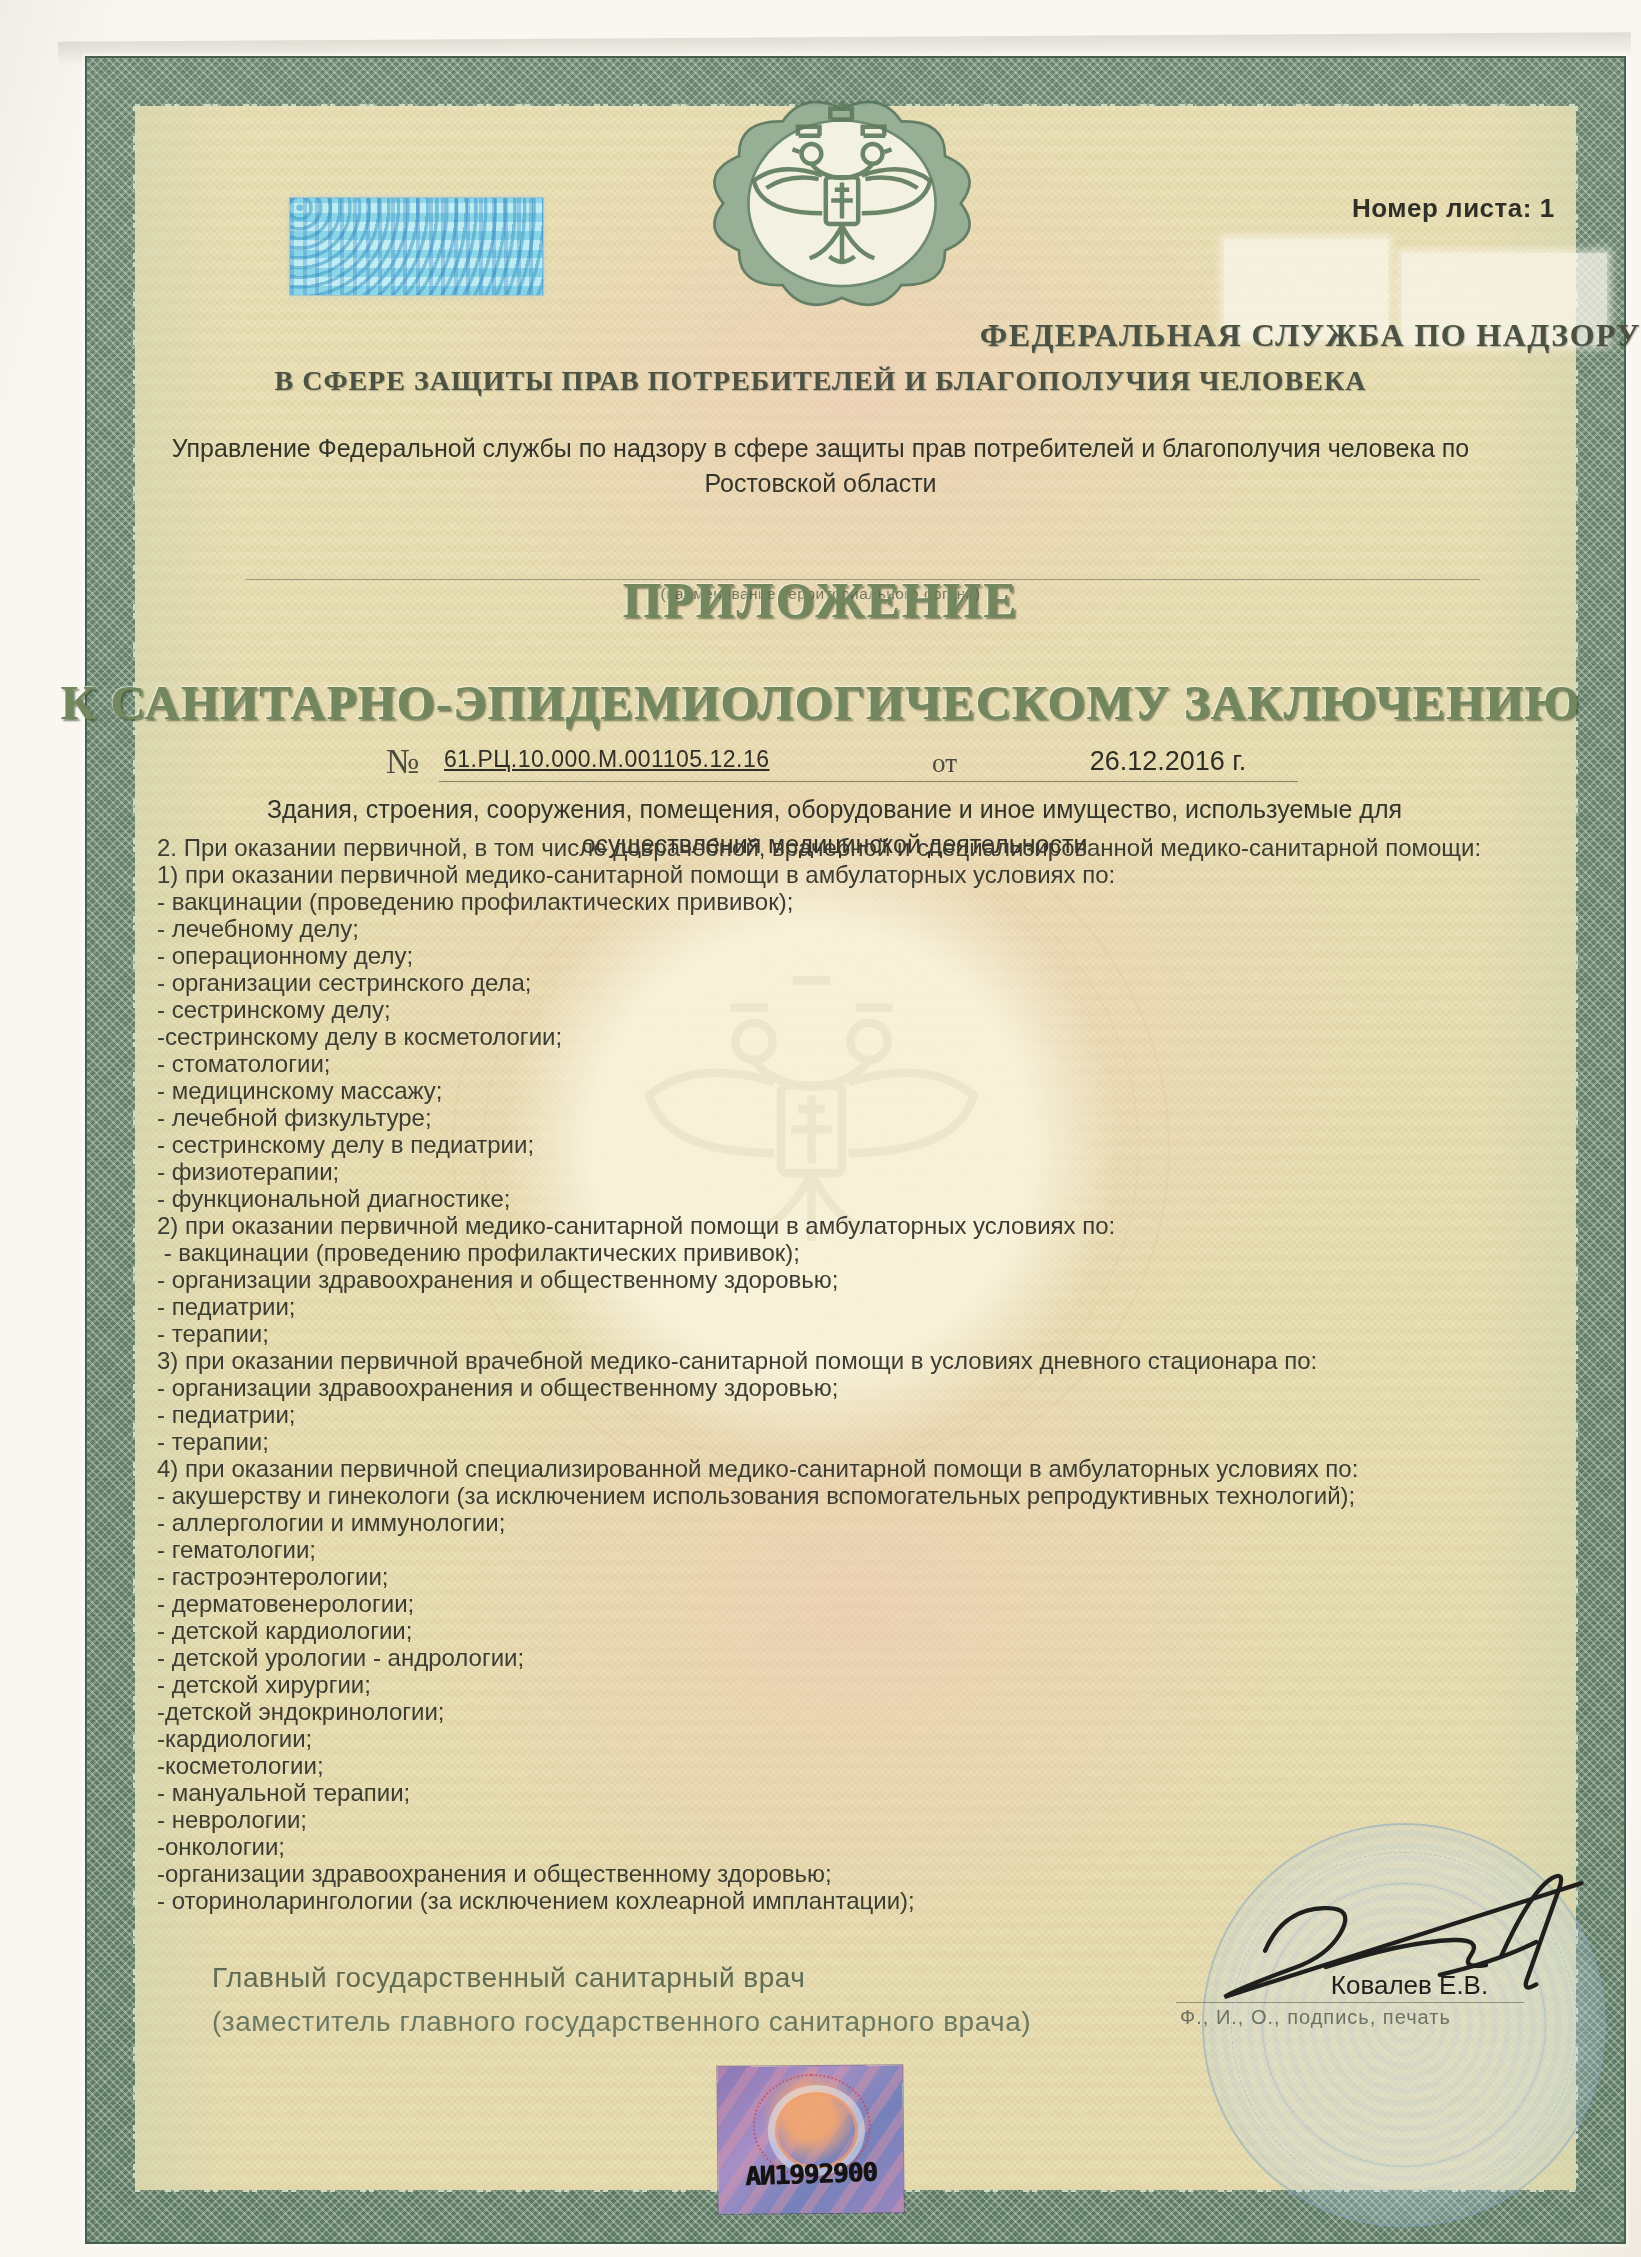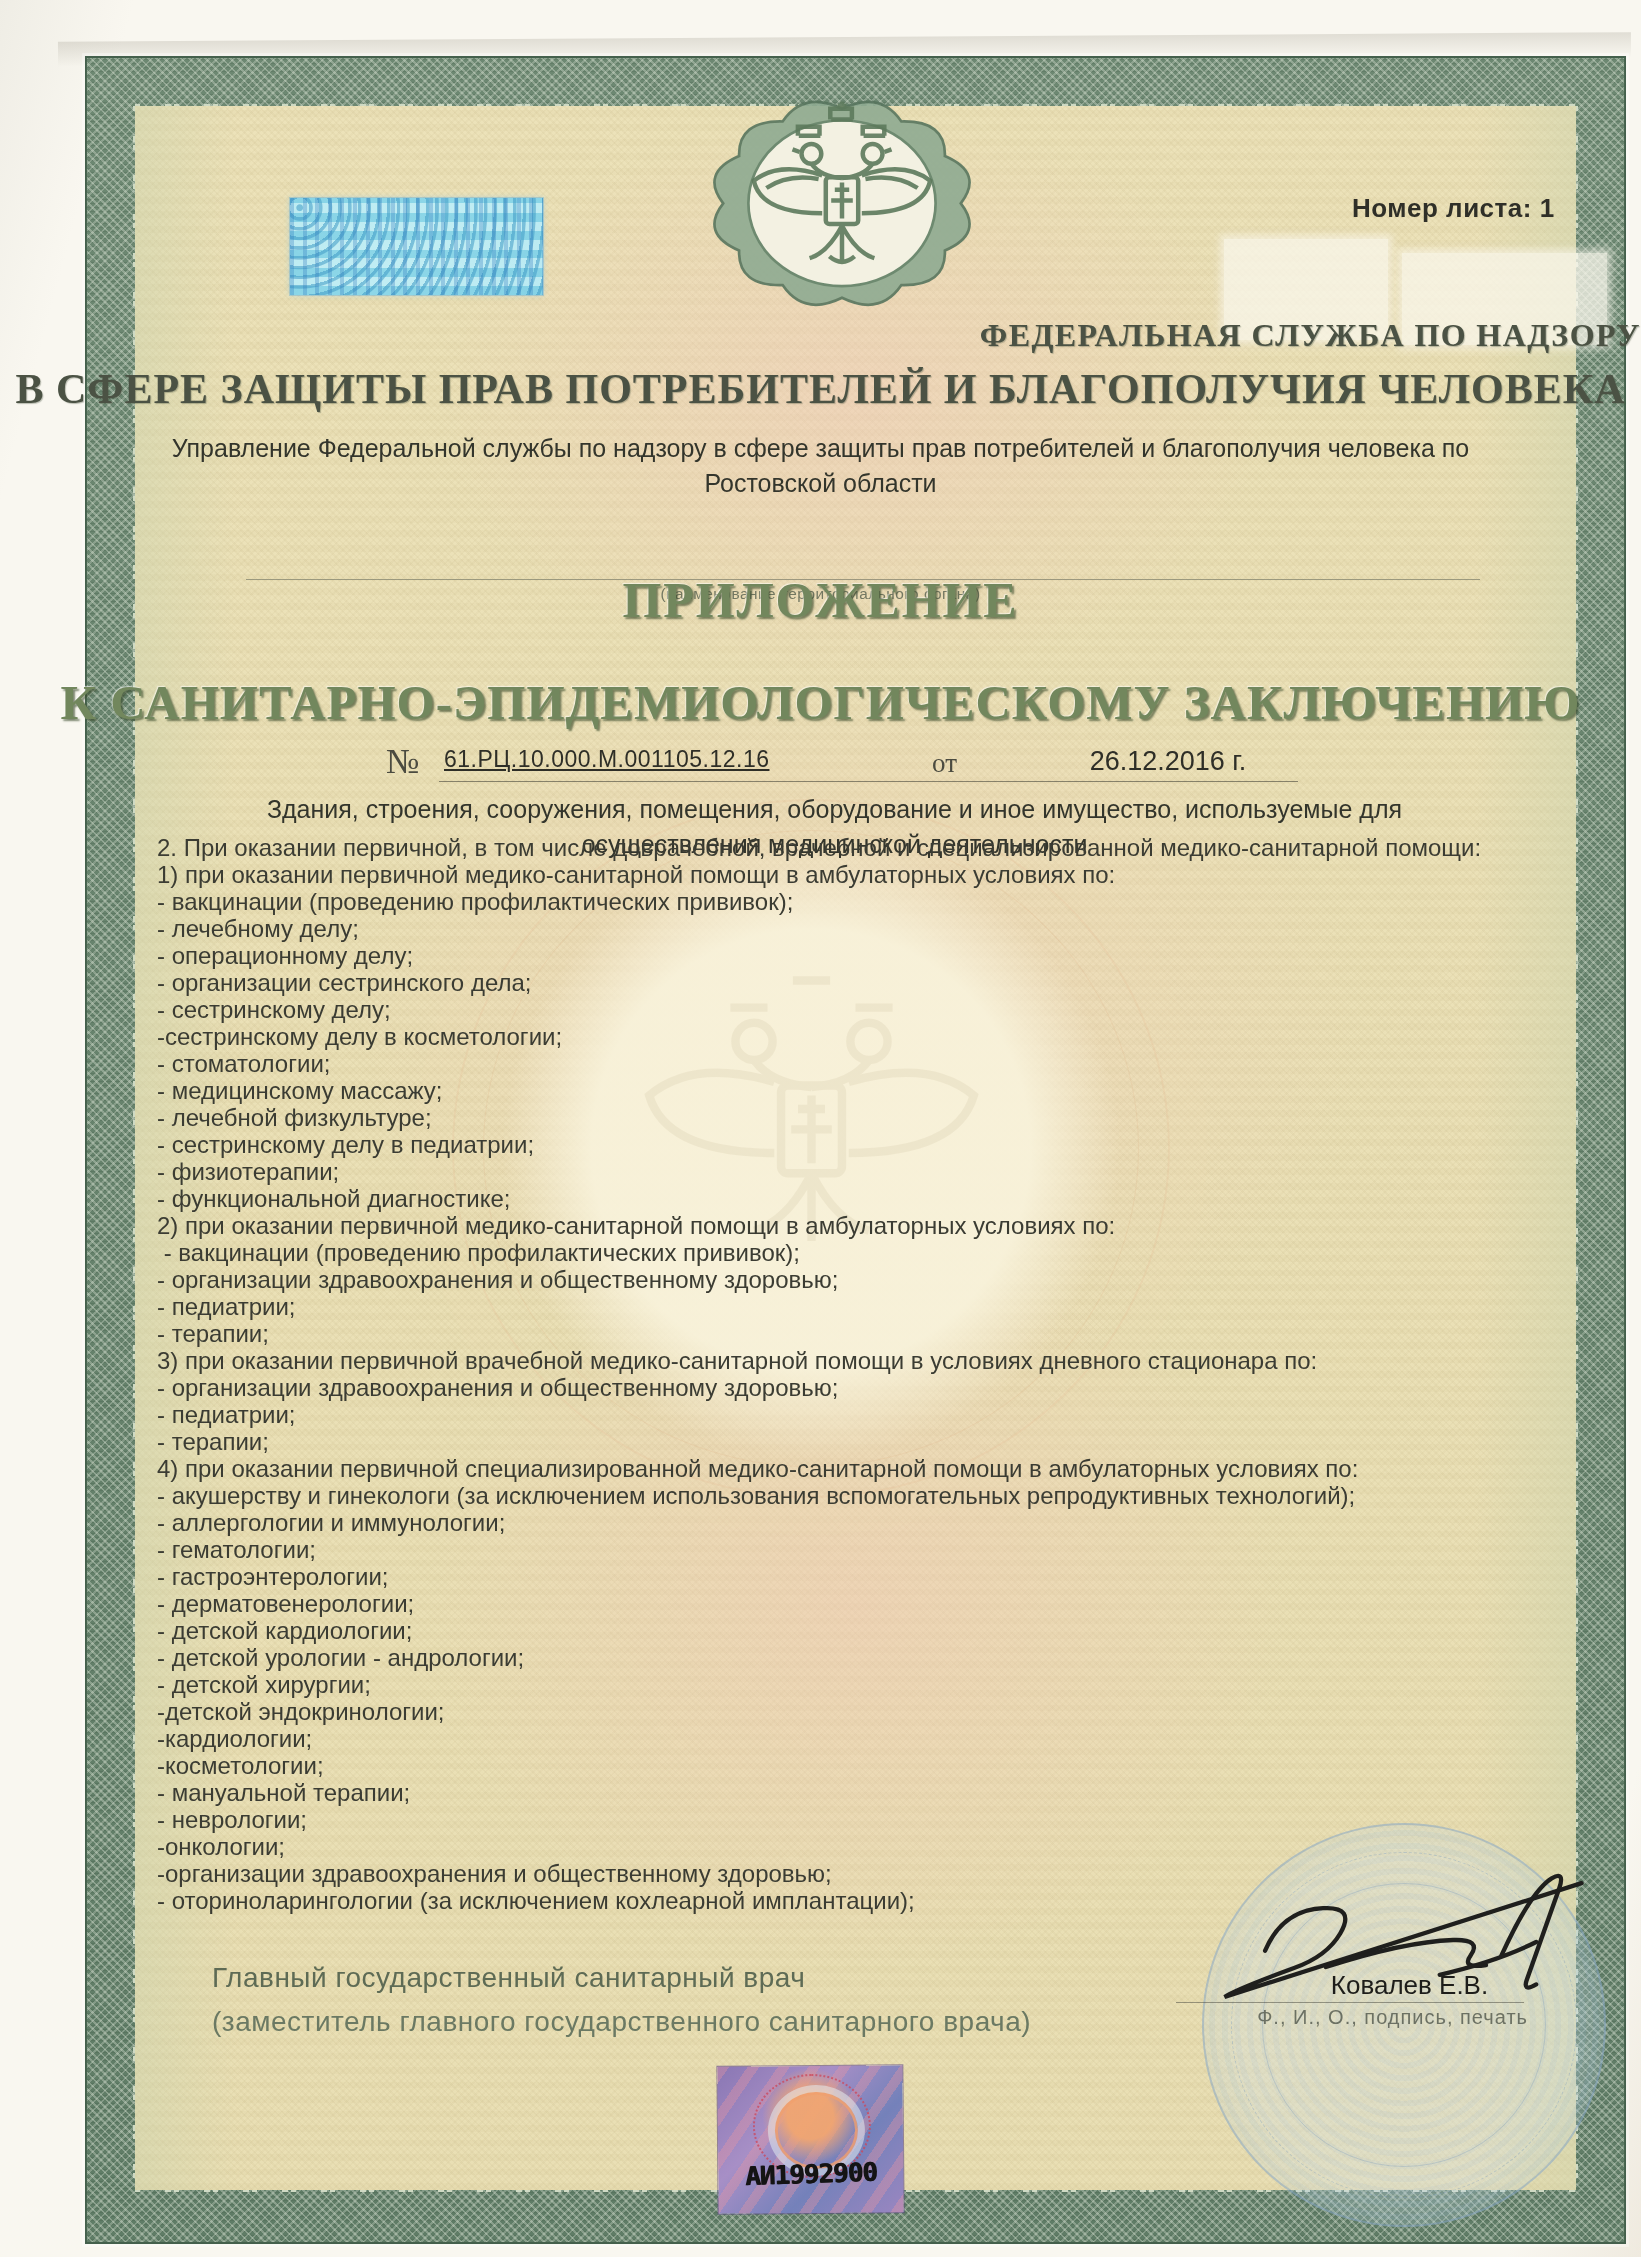--- a/index.html
+++ b/index.html
@@ -56,21 +56,21 @@
 
   
   .patch{background:rgba(250,247,236,.75);box-shadow:0 0 7.7px 3.9px rgba(250,247,236,.6);}
 
   .sheetnum{left:1352px;top:193px;width:241px;font-size:26px;font-weight:bold;
         color:#2f2f28;letter-spacing:0.5px;}
 
   
   .agency1{top:317px;font-family:"Liberation Serif",serif;font-weight:bold;font-size:32px;
         letter-spacing:1.4px;color:#4b5244;text-shadow:1px 1px 1px rgba(70,80,60,.35);text-align:right;}
-  .agency2{top:365px;font-family:"Liberation Serif",serif;font-weight:bold;font-size:42px;
+  .agency2{top:365px;font-family:"Liberation Serif",serif;font-weight:bold;font-size:28px;
         letter-spacing:1px;color:#4b5244;text-shadow:1px 1px 1px rgba(70,80,60,.35);}
   .terr{top:431px;font-size:25px;color:#33352c;line-height:35px;}
   .rule{left:246px;top:579px;width:1234px;border-top:1.9px solid rgba(95,100,85,.55);}
   .terr-cap{top:585px;font-size:15.4px;color:#5f6754;letter-spacing:0.5px;opacity:.85;}
 
   .title1{top:571px;font-family:"Liberation Serif",serif;font-weight:bold;font-size:50px;
         letter-spacing:1.9px;color:#72875d;
         text-shadow:1.9px 1.9px 1.9px rgba(58,76,44,.65),-1px -1px 1px rgba(255,255,255,.55);}
   .title2{top:674px;font-family:"Liberation Serif",serif;font-weight:bold;font-size:49px;
         letter-spacing:1px;color:#72875d;
@@ -273,21 +273,21 @@
       <path d="M118 112 q80 -26 132 -28 q30 -1 18 16 q-10 14 16 10"></path>
       <path d="M300 100 q30 -66 52 -80 q14 -8 8 10 l-34 96 q-4 12 10 4"></path>
       <path d="M236 120 q60 -14 100 -34"></path>
     </g>
   </svg>
 
   <div class="abs off1">Главный государственный санитарный врач</div>
   <div class="abs off2">(заместитель главного государственного санитарного врача)</div>
   <div class="abs signer" style="z-index:8;">Ковалев Е.В.</div>
   <div class="abs signer-line" style="z-index:8;"></div>
-  <div class="abs sig-cap" style="z-index:8;text-align:right;">Ф., И., О.,  подпись,  печать</div>
+  <div class="abs sig-cap" style="z-index:8;">Ф., И., О.,  подпись,  печать</div>
 
   <div class="abs holo-bot">
     <div class="ring"></div>
     <div class="ring2"></div>
     <div class="holo-serial">АИ1992900</div>
   </div>
 
 </div>
 
 

